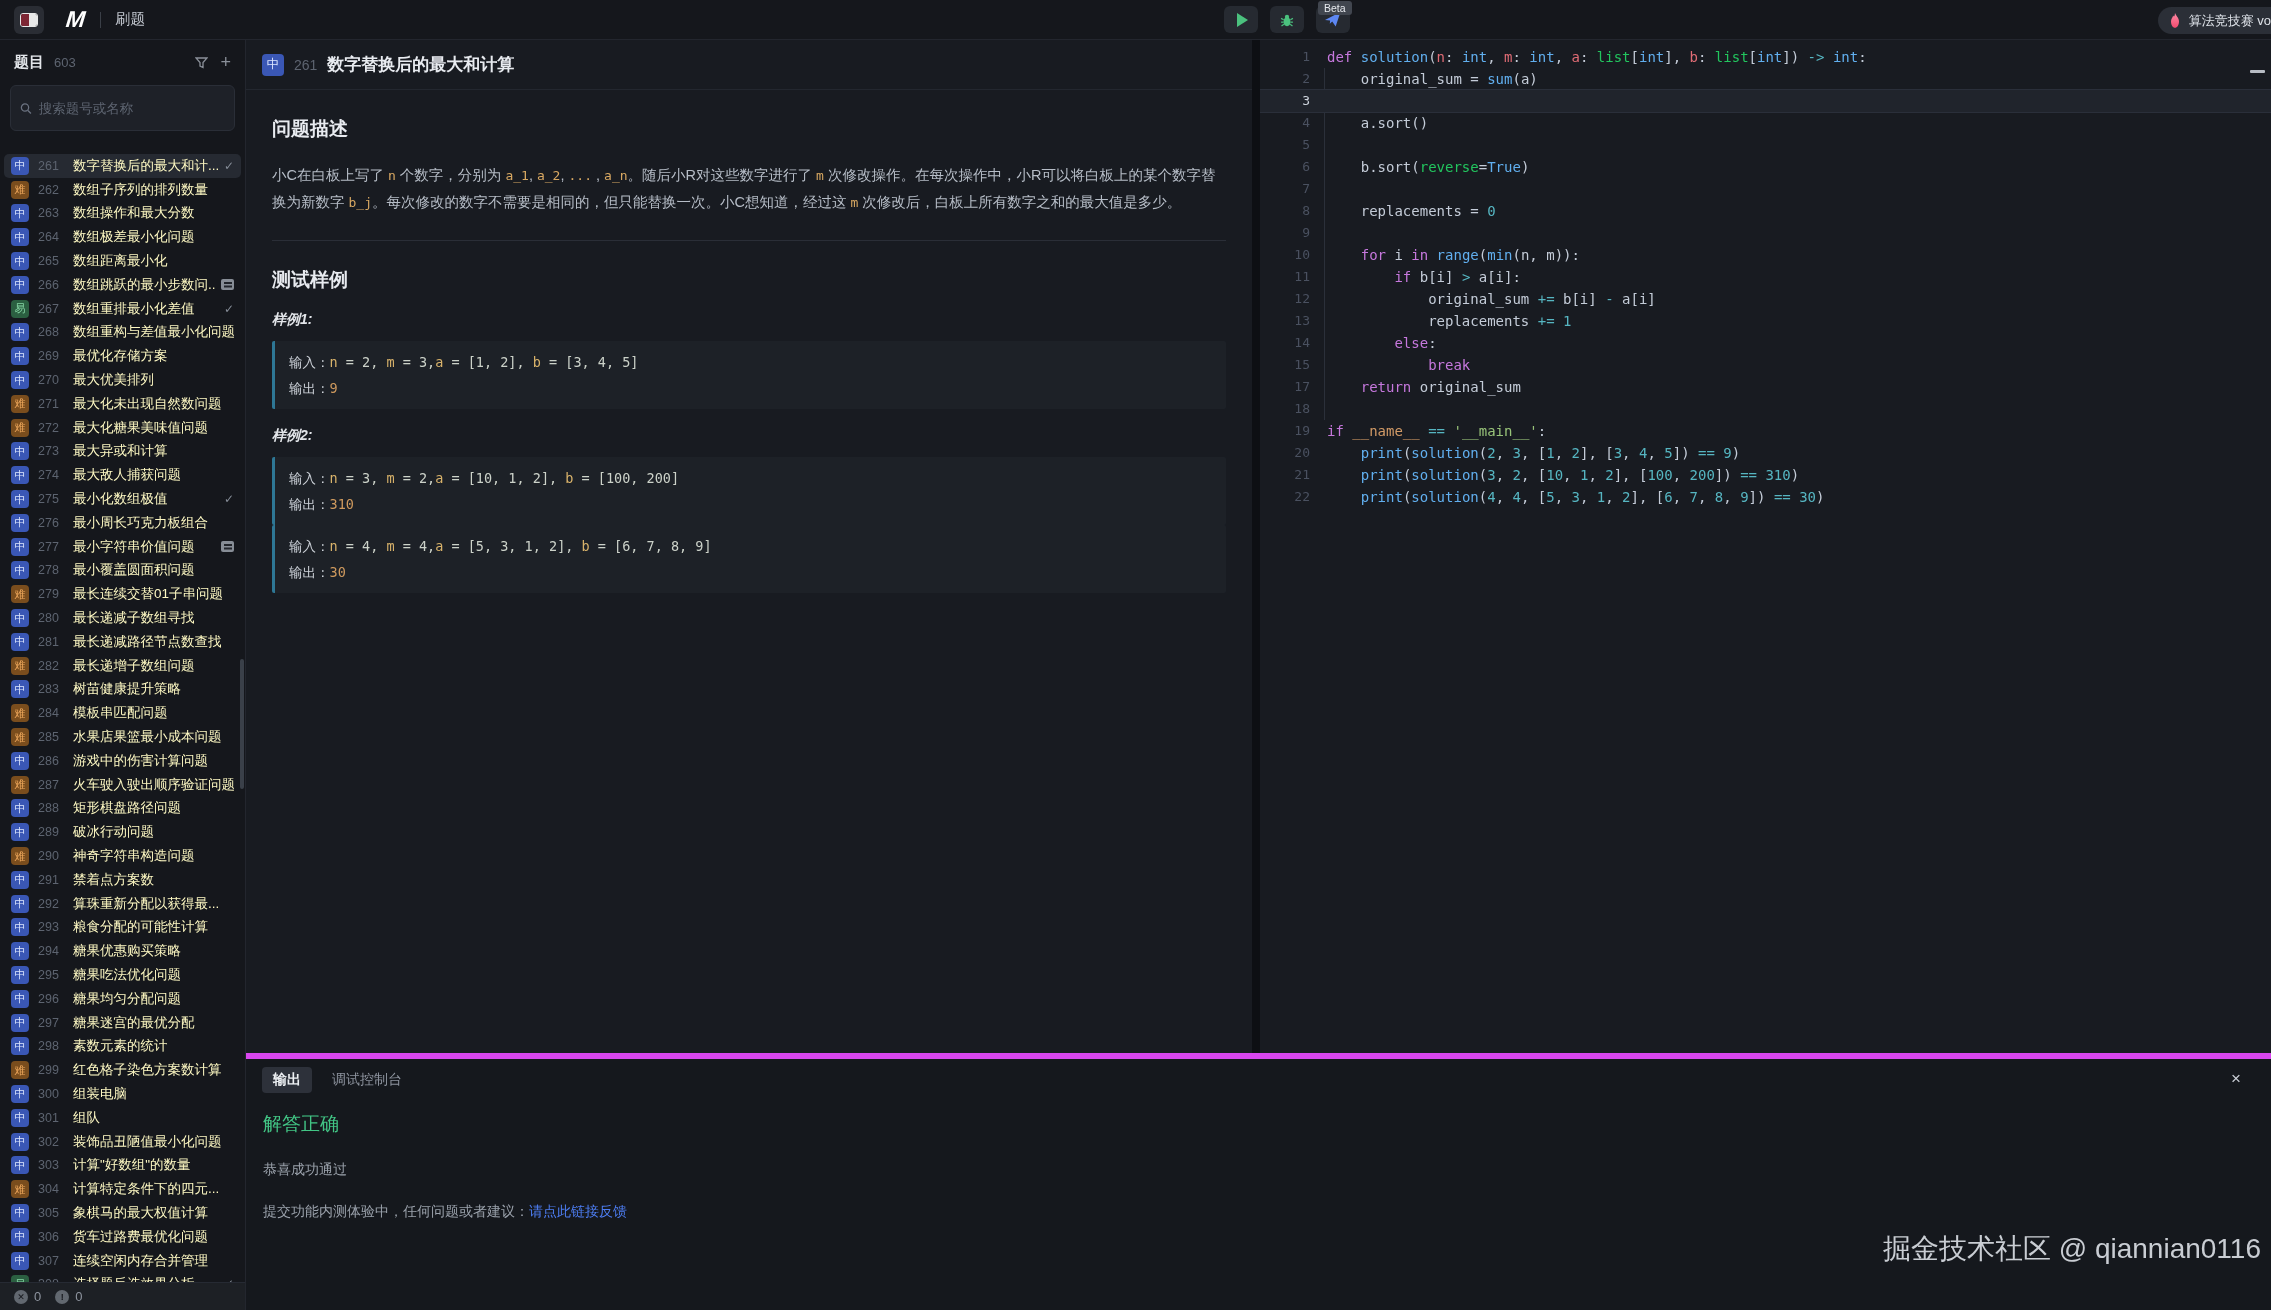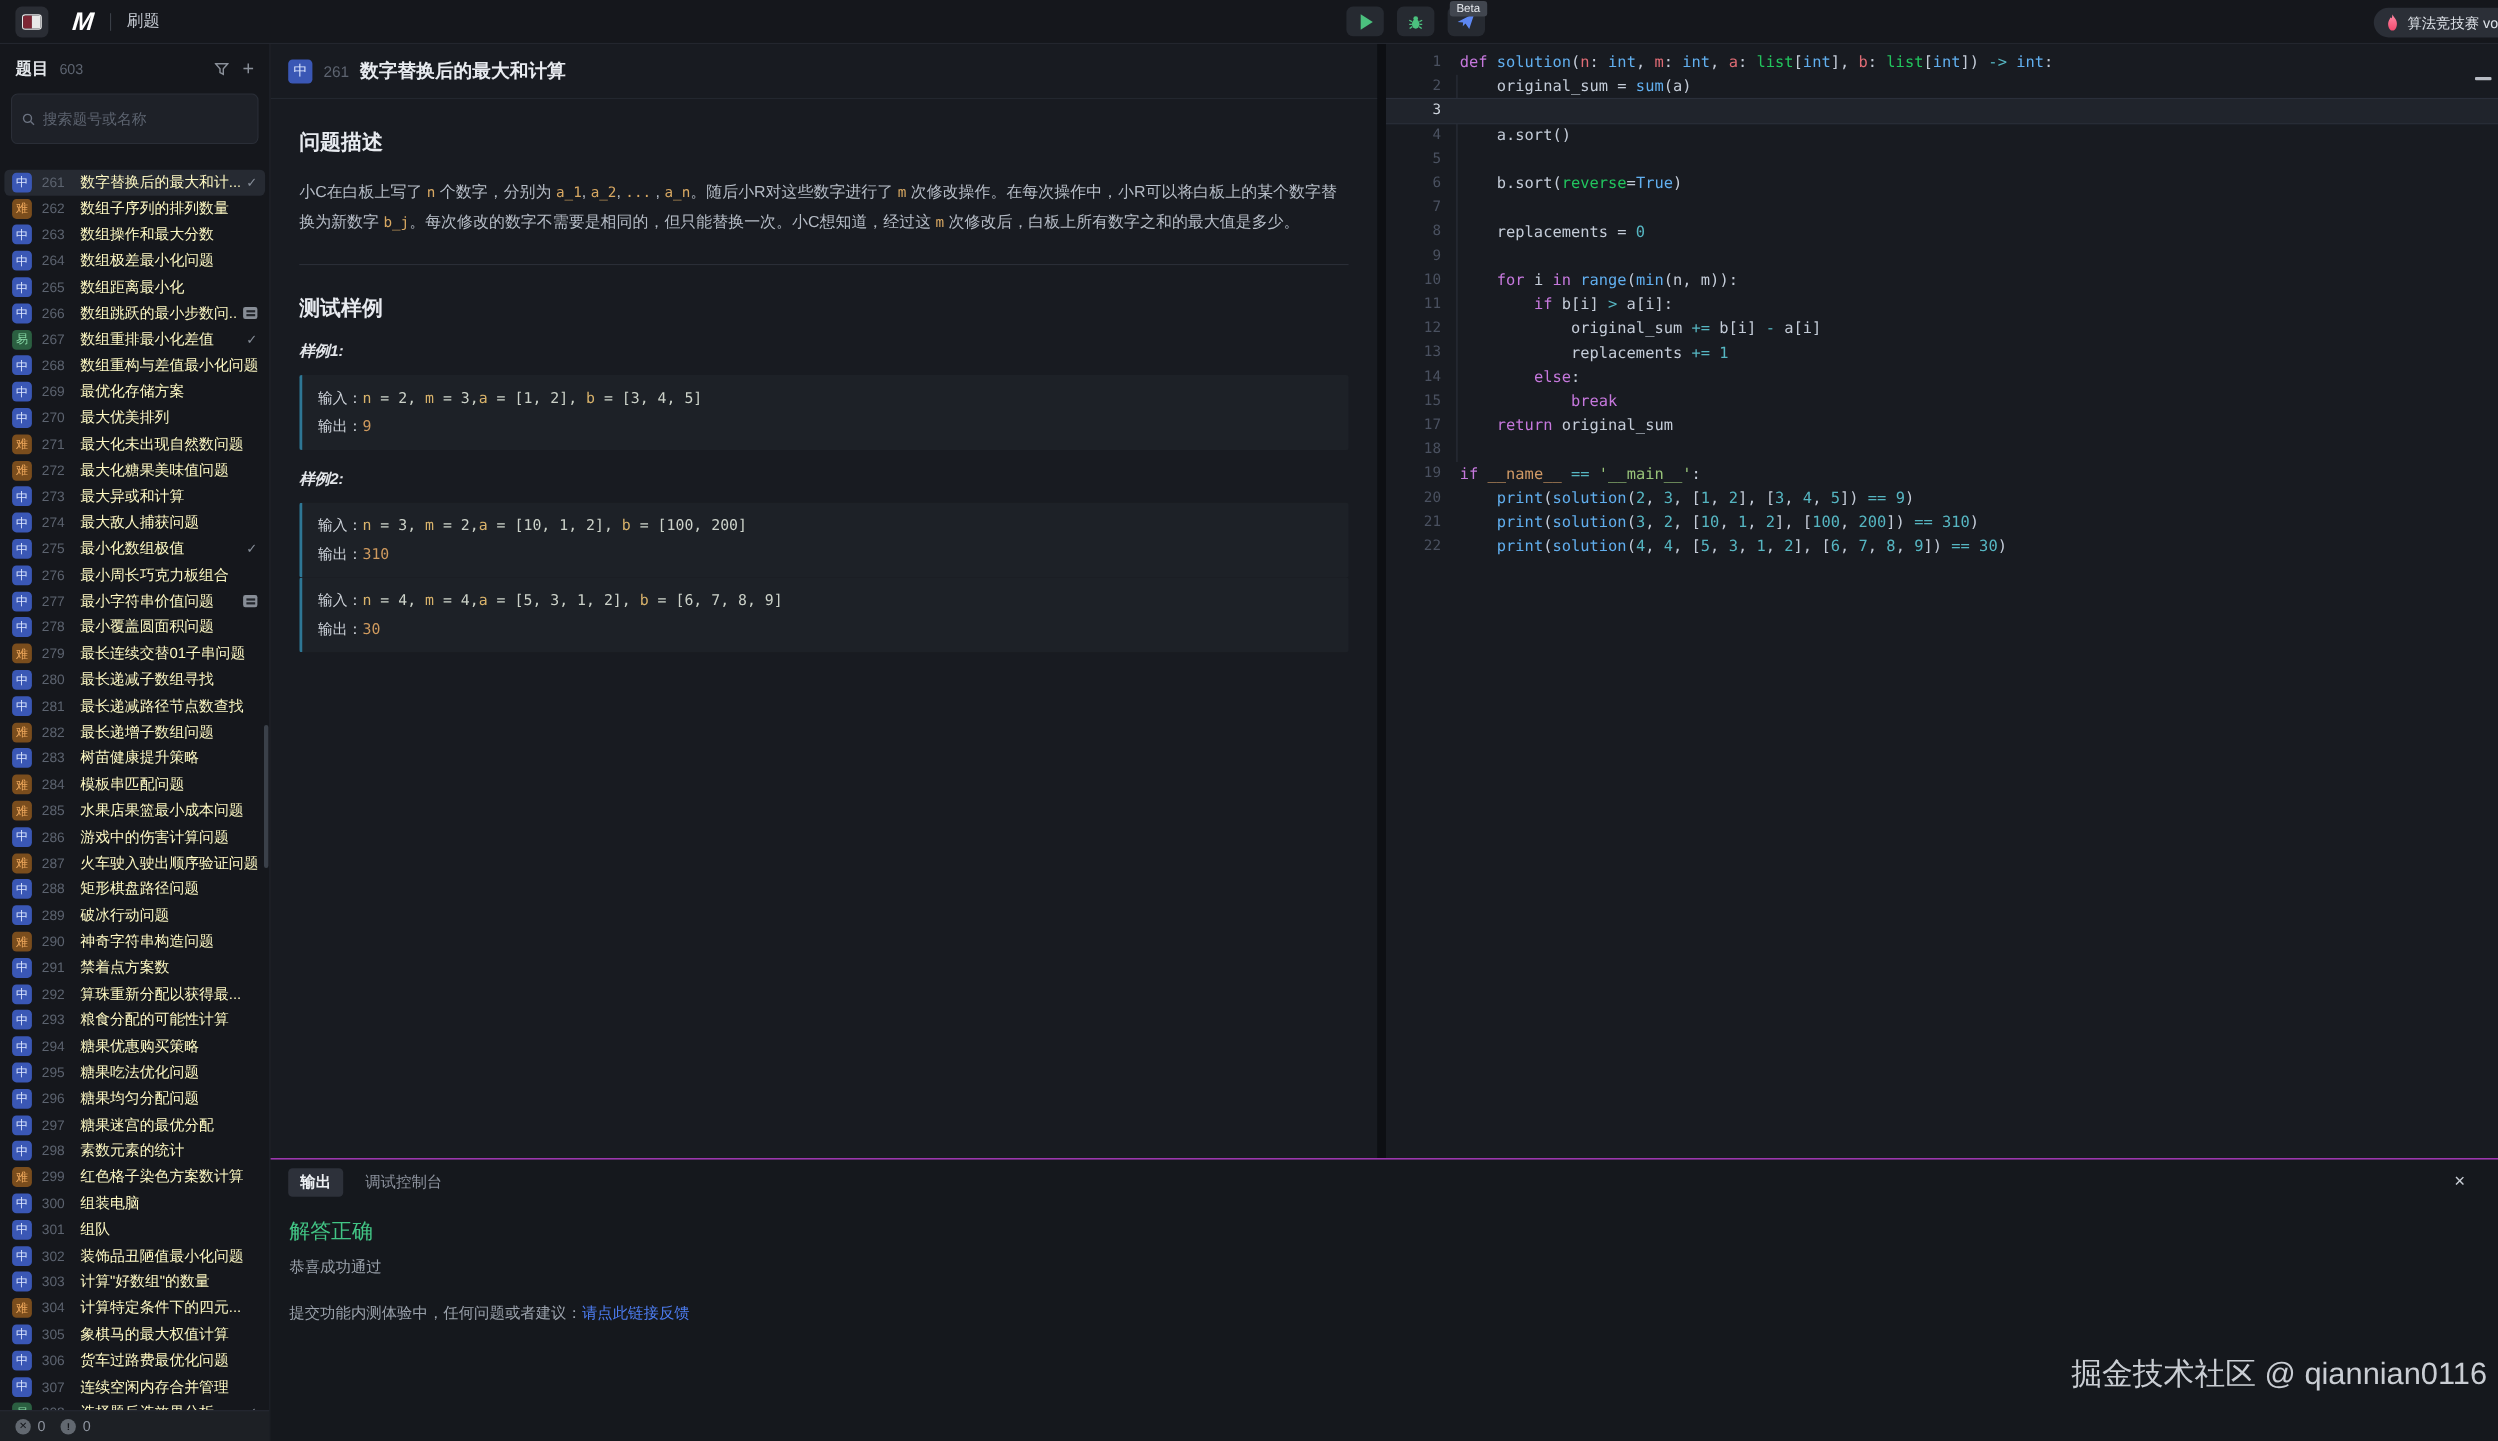--- a/index.html
+++ b/index.html
@@ -32,21 +32,21 @@
 
   
   .main { display:flex; height:1270px; }
   .sidebar { position:relative; width:246px; background:#15171c; border-right:1px solid #23262e;
     flex:none; overflow:hidden; }
   .content { flex:1; display:flex; flex-direction:column; background:#0d0f13; min-width:0; }
   .panels { height:1013px; display:flex; gap:8px; }
   .panel { background:#181b21; min-width:0; }
   .problem-panel { width:1006px; flex:none; display:flex; flex-direction:column; }
   .editor-panel { flex:1; position:relative; display:flex; flex-direction:column; }
-  .console-panel { flex:1; position:relative; background:#15181d; border-top:1px solid #d946ef; }
+  .console-panel { flex:1; position:relative; background:#15181d; border-top:6px solid #d946ef; }
 
   
   .sb-header { display:flex; align-items:center; padding:12px 14px 6px 14px; }
   .sb-title { font-size:15px; font-weight:bold; color:#e3e6ea; }
   .sb-count { font-size:13px; color:#5d6470; margin-left:10px; flex:1; }
   .sb-ico { color:#8a9099; margin-left:12px; font-size:15px; display:flex; align-items:center; }
   .search-box { margin:6px 10px 8px 10px; height:46px; background:#1e2128; border:1px solid #2a2e37;
     border-radius:6px; display:flex; align-items:center; padding:0 9px; gap:7px; }
   .search-box input { background:transparent; border:none; outline:none; color:#c6cbd3;
     font-size:13.5px; width:100%; font-family:inherit; }
@@ -118,21 +118,21 @@
   .indent-guide { position:absolute; left:64px; top:28px; height:352px; width:1px; background:#2b303a; }
   .scroll-marker { position:absolute; right:6px; top:30px; width:15px; height:3px; background:#b7bcc4; border-radius:1px; }
 
   
   .console-tabs { height:42px; display:flex; align-items:center; gap:20px; padding:0 16px; }
   .tab-active { background:#2d313a; border-radius:4px; padding:4px 11px; font-size:14px;
     font-weight:bold; color:#eef1f4; }
   .tab-idle { font-size:14px; color:#8d939e; }
   .console-close { position:absolute; right:30px; top:10px; color:#c9ced6; font-size:17px; }
   .result-title { margin:10px 0 0 17px; font-size:19px; color:#42c585; }
-  .result-sub { margin:11px 0 0 17px; font-size:14px; color:#9aa1ab; }
+  .result-sub { margin:24px 0 0 17px; font-size:14px; color:#9aa1ab; }
   .notice { margin:24px 0 0 17px; font-size:14px; color:#9aa1ab; }
   .notice a { color:#4d7df2; text-decoration:none; }
   .watermark { position:absolute; right:10px; bottom:42px; font-size:28px; color:#c9cdd3; }
 </style>
 </head>
 <body>
 
 <header class="topbar">
   <div class="toggle-btn">
     <span class="toggle-glyph">

